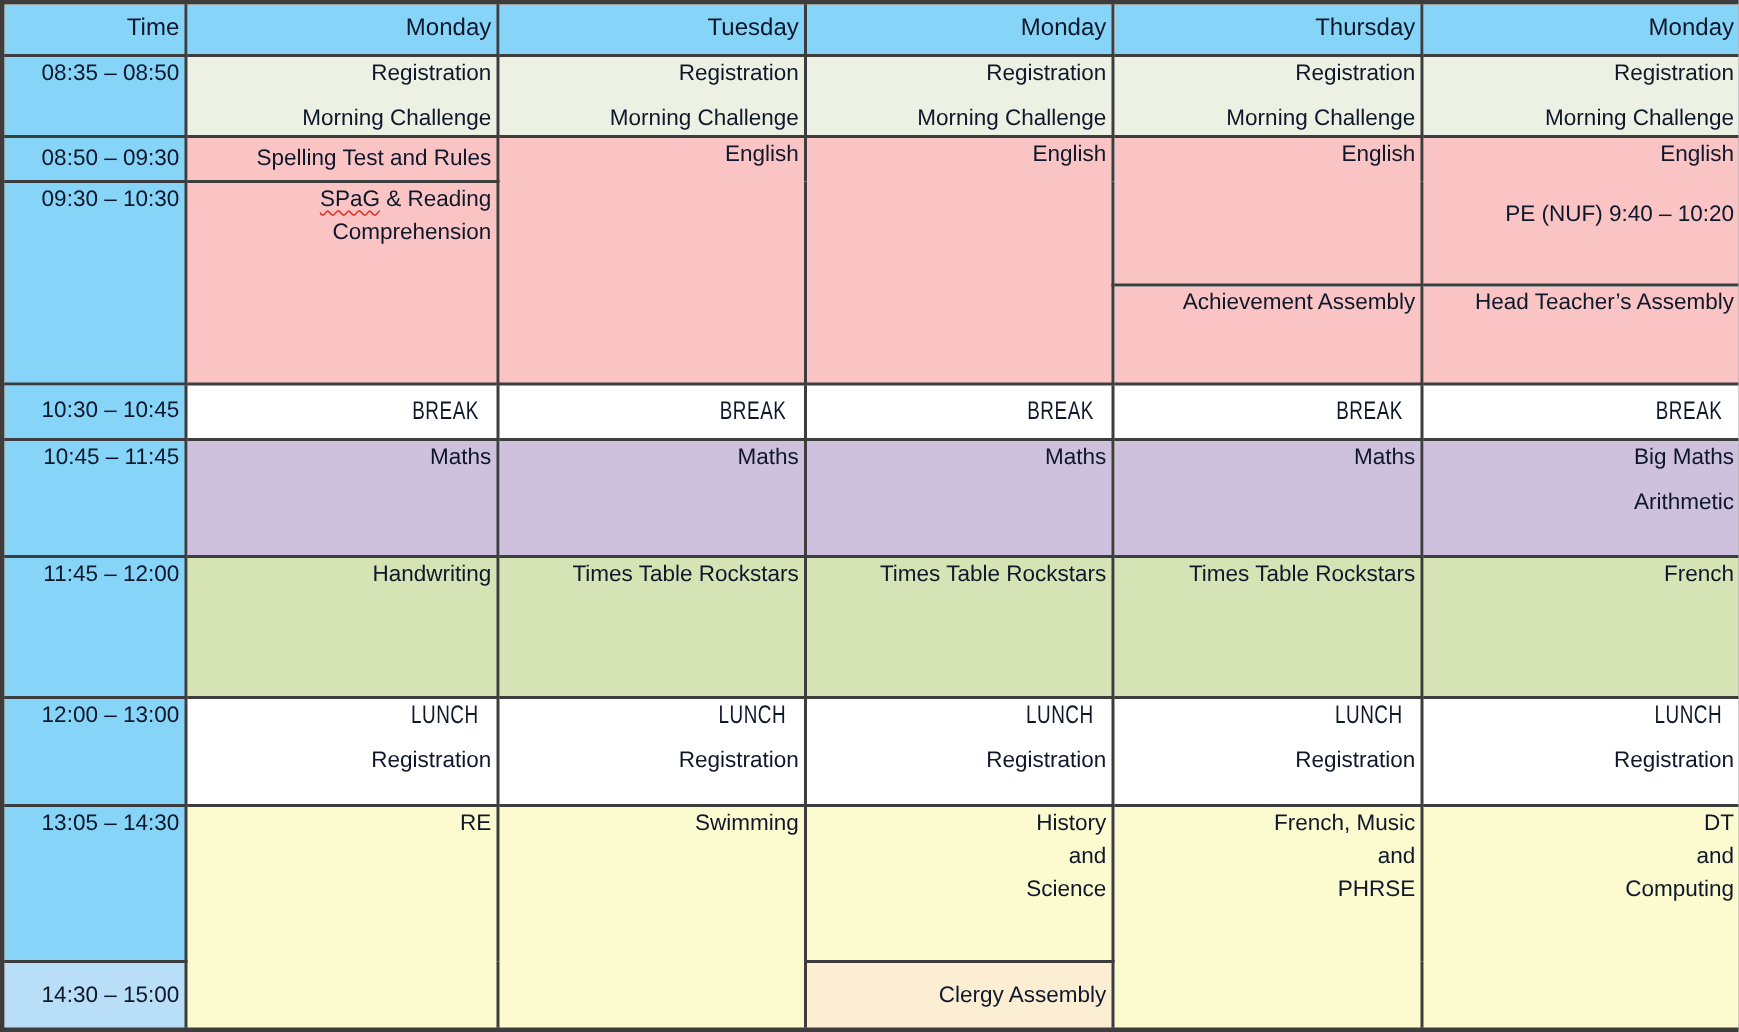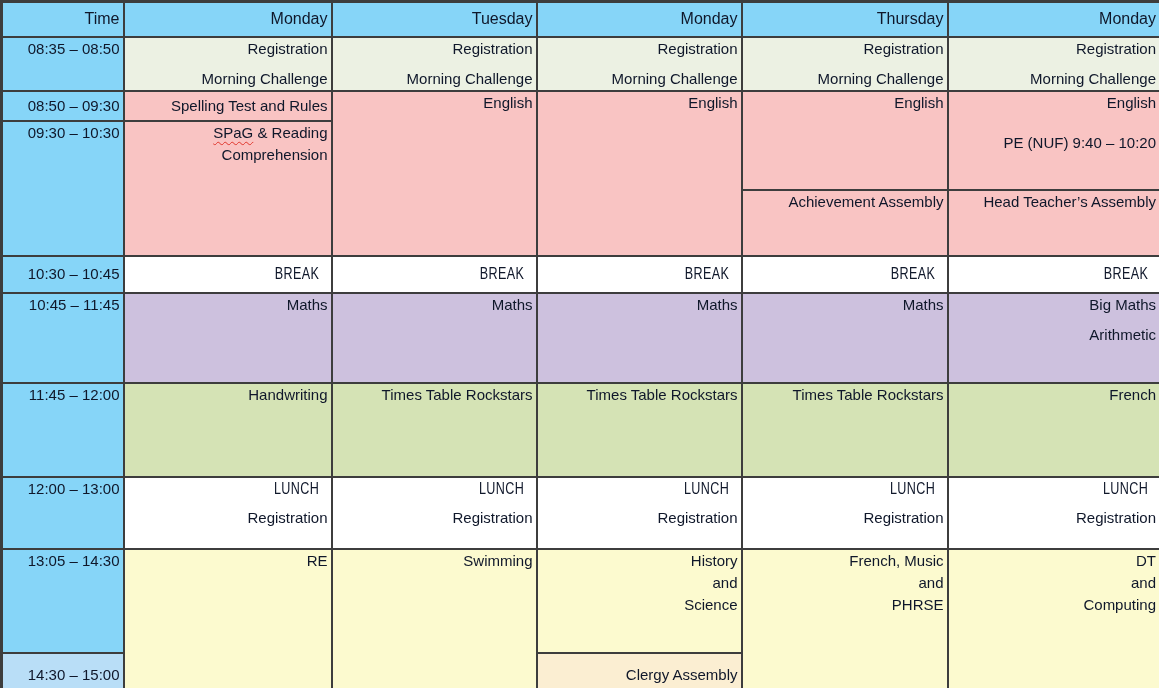--- a/index.html
+++ b/index.html
@@ -27,21 +27,21 @@
   .bg-blue{background:var(--c-blue);}
   .bg-lightblue{background:var(--c-light_blue);}
   .bg-palegreen{background:var(--c-pale_green);}
   .bg-pink{background:var(--c-pink);}
   .bg-white{background:var(--c-white);}
   .bg-purple{background:var(--c-purple);}
   .bg-green{background:var(--c-green);}
   .bg-yellow{background:var(--c-yellow);}
   .bg-cream{background:var(--c-cream);}
   .rh35{height:35px;} .rh68{height:52px;} .rh30{height:30px;} .rh69{height:69px;}
-  .rh66{height:66px;} .rh37{height:37px;} .rh90{height:90px;} .rh78{height:94px;}
+  .rh66{height:66px;} .rh37{height:37px;} .rh90{height:78px;} .rh78{height:94px;}
   .rh60{height:72px;} .rh104{height:104px;} .rh45{height:45px;}
   .pt6{padding-top:6px;} .pt8{padding-top:8px;} .pt10{padding-top:10px;}
   .pt12{padding-top:12px;} .pt16{padding-top:16px;} .pt20{padding-top:20px;}
   .mt7{margin-top:7px;} .mt8{margin-top:8px;} .mt18{margin-top:18px;}
   .lh20{line-height:20px;}
   .condensed{display:inline-block;transform:scaleX(.74);transform-origin:center;font-size:17px;letter-spacing:.5px;}
   .wavy{text-decoration:underline;text-decoration-style:wavy;text-decoration-color:#e0352b;text-decoration-thickness:1px;text-underline-offset:3px;}
 </style>
 </head>
 <body>

